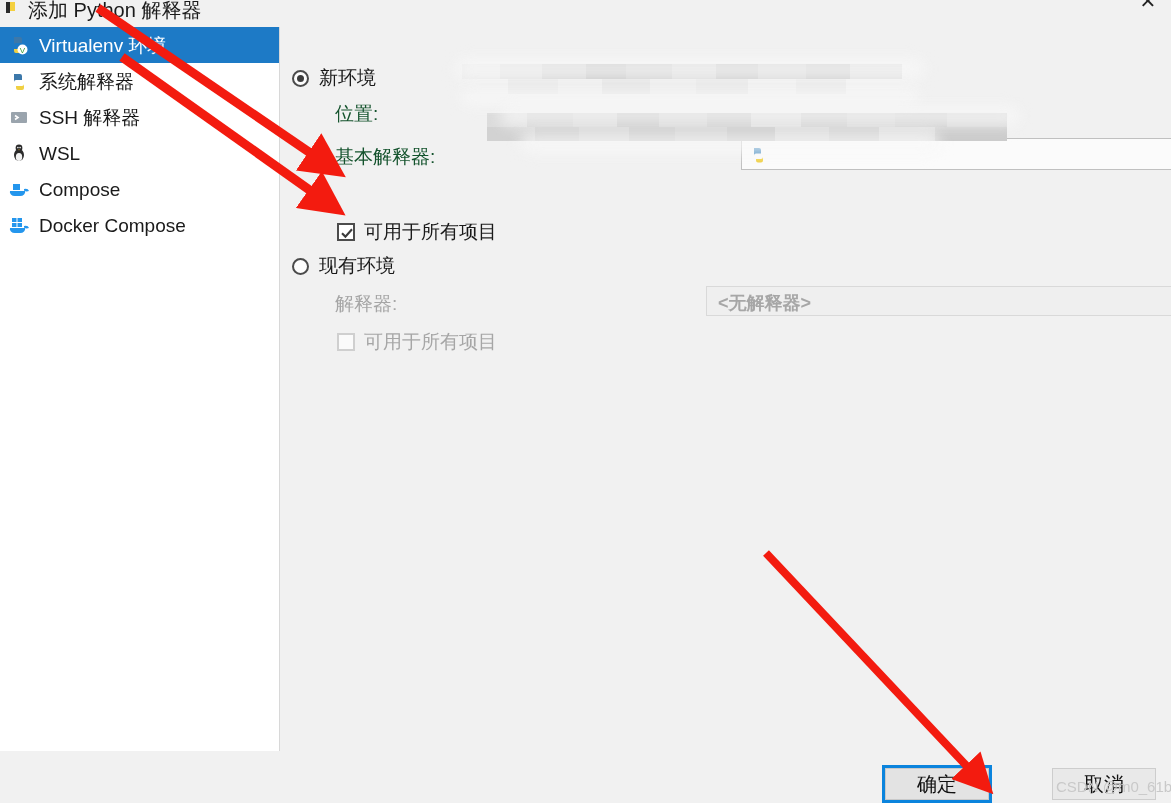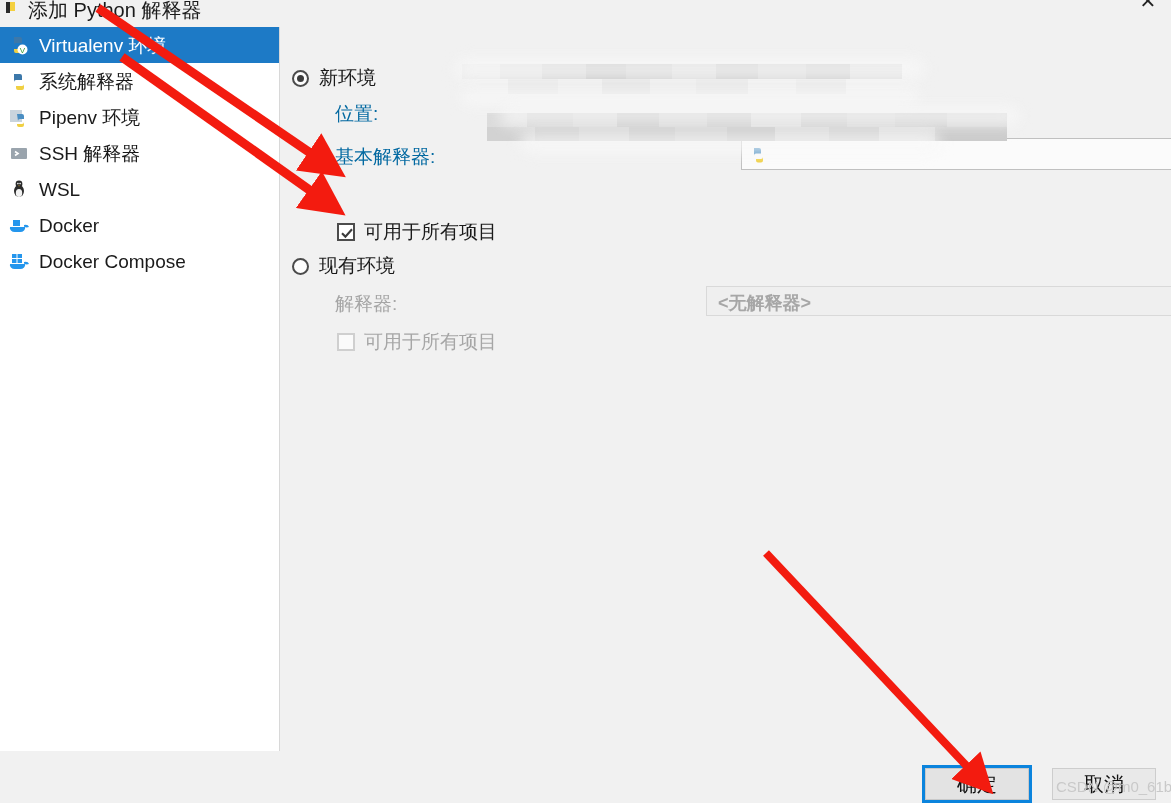--- a/index.html
+++ b/index.html
@@ -89,21 +89,21 @@
   }
   .radio.checked::after {
     content: "";
     position: absolute; left: 3px; top: 3px;
     width: 7px; height: 7px; border-radius: 50%;
     background: #3c3c3c;
   }
 
   .field-label {
     position: absolute;
-    font-size: 19px; color: #0369a1;
+    font-size: 19px; color: #14532d;
     white-space: nowrap;
   }
   .field-label.disabled { color: #a6a6a6; }
 
   
   #base-combo {
     position: absolute; left: 460px; top: 111px;
     width: 658px; height: 32px;
     background: #fbfbfb;
     border: 1px solid #c0c0c0;
@@ -162,21 +162,21 @@
   .smear {
     position: absolute;
     background: rgba(248,248,248,0.72);
     filter: blur(7px);
     border-radius: 40px;
     pointer-events: none;
   }
 
   
   #btn-ok {
-    position: absolute; left: 925px; top: 768px;
+    position: absolute; left: 885px; top: 768px;
     width: 104px; height: 32px;
     background: #e3e3e3;
     border: 1px solid #c9c9c9;
     box-sizing: border-box;
     display: flex; align-items: center; justify-content: center;
     font-size: 20px; color: #111;
     outline: 3px solid #0b84dd;
   }
   #btn-cancel {
     position: absolute; left: 1052px; top: 768px;
@@ -235,30 +235,20 @@
     <div class="side-item">
       <span class="side-ico">
         <svg width="22" height="22" viewBox="0 0 22 22">
           <path d="M6 4h6a2 2 0 0 1 2 2v4H8a2 2 0 0 0-2 2V6z" fill="#3c78aa"></path>
           <path d="M16 10v4a2 2 0 0 1-2 2H8v2a2 2 0 0 0 2 2h4a2 2 0 0 0 2-2z" fill="#f0d043"></path>
         </svg>
       </span>
       <span class="side-label">系统解释器</span>
     </div>
 
-    <div class="side-item">
-      <span class="side-ico">
-        <svg width="22" height="22" viewBox="0 0 22 22">
-          <rect x="2" y="4" width="12" height="12" fill="#c9d4dd"></rect>
-          <path d="M9 8h5a2 2 0 0 1 2 2v3h-4a2 2 0 0 0-2 2z" fill="#4a8ec2"></path>
-          <path d="M16 13v3a2 2 0 0 1-2 2H9v1a2 2 0 0 0 2 2h3a2 2 0 0 0 2-2z" fill="#f0d043"></path>
-        </svg>
-      </span>
-      <span class="side-label">Pipenv 环境</span>
-    </div>
 
     <div class="side-item">
       <span class="side-ico">
         <svg width="22" height="22" viewBox="0 0 22 22">
           <rect x="3" y="6" width="16" height="11" rx="1" fill="#9aa4ad"></rect>
           <path d="M7 9.5 l3 2 -3 2" stroke="#ffffff" stroke-width="1.6" fill="none"></path>
         </svg>
       </span>
       <span class="side-label">SSH 解释器</span>
     </div>
@@ -279,21 +269,21 @@
     </div>
 
     <div class="side-item">
       <span class="side-ico">
         <svg width="22" height="22" viewBox="0 0 22 22">
           <rect x="5" y="6" width="7" height="6" fill="#2496ed"></rect>
           <path d="M2 13 h15 a5 4 0 0 1 -5 5 h-5 a5 4 0 0 1 -5 -5z" fill="#2496ed"></path>
           <path d="M16 11 q4 -1 5 2 q-3 1 -5 -0.5z" fill="#2496ed"></path>
         </svg>
       </span>
-      <span class="side-label">Docker</span>
+      <span class="side-label">Compose</span>
     </div>
 
     <div class="side-item">
       <span class="side-ico">
         <svg width="22" height="22" viewBox="0 0 22 22">
           <rect x="4" y="4" width="4.5" height="4" fill="#2496ed"></rect>
           <rect x="9.5" y="4" width="4.5" height="4" fill="#2496ed"></rect>
           <rect x="4" y="9" width="4.5" height="4" fill="#2496ed"></rect>
           <rect x="9.5" y="9" width="4.5" height="4" fill="#2496ed"></rect>
           <path d="M2 14 h15 a5 4 0 0 1 -5 5 h-5 a5 4 0 0 1 -5 -5z" fill="#2496ed"></path>

